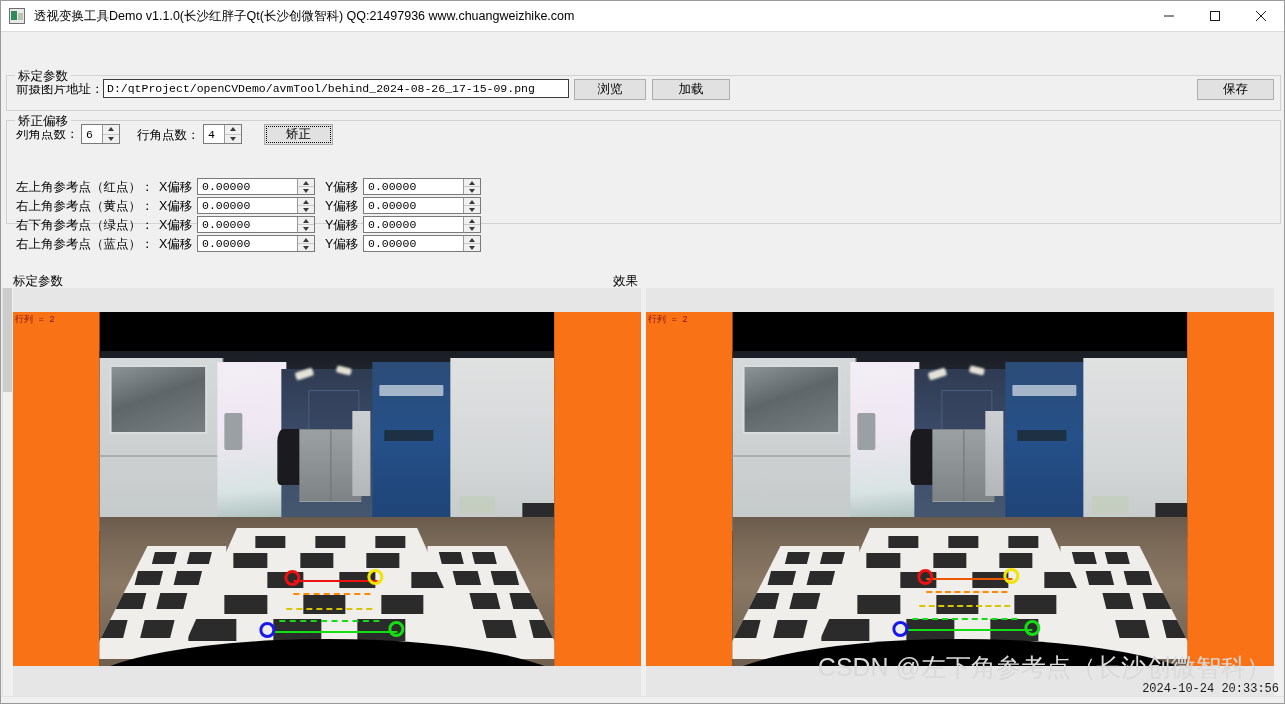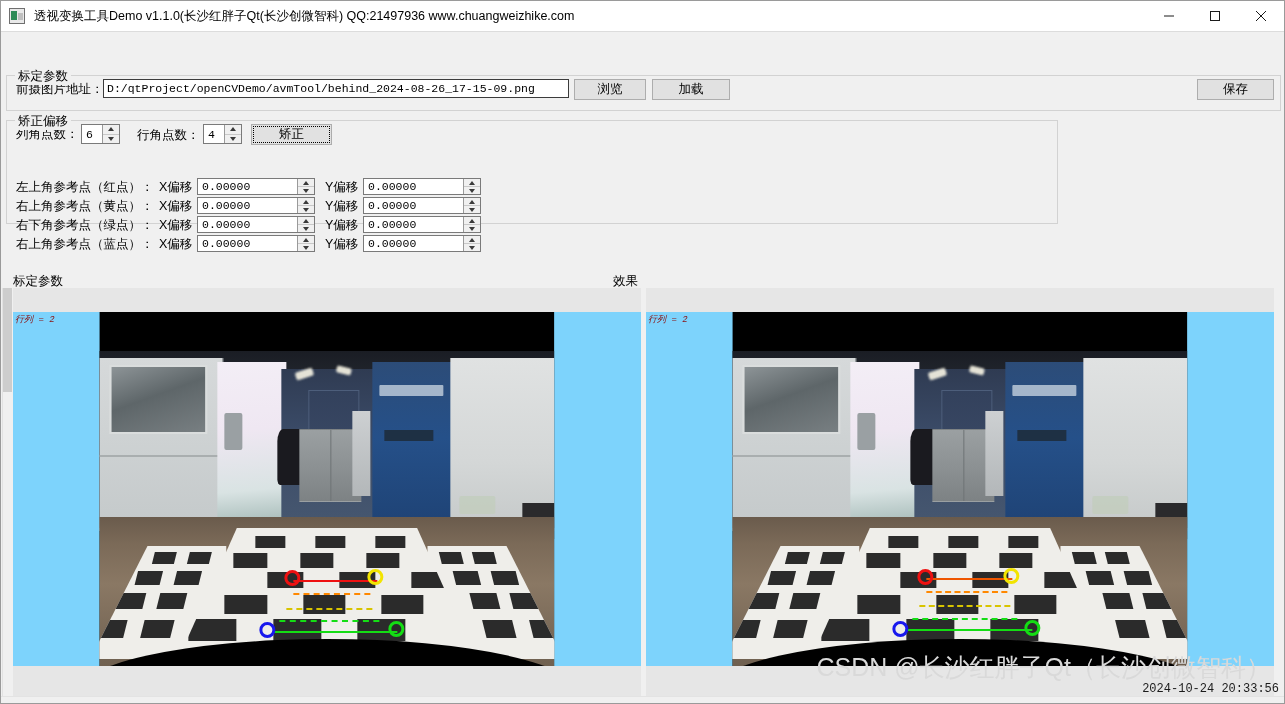--- a/index.html
+++ b/index.html
@@ -99,21 +99,21 @@
     left: 8px;
     background: #f0f0f0;
     padding: 0 3px;
     font-size: 12.5px;
     color: #000000;
     white-space: nowrap;
   }
 
   #gb-correct { left: 5px; top: 6px; width: 1275px; height: 32px; }
   #gb-calib   { left: 5px; top: 43px; width: 1275px; height: 36px; }
-  #gb-offset  { left: 5px; top: 88px; width: 1052px; height: 104px; }
+  #gb-offset  { left: 5px; top: 88px; width: 1275px; height: 104px; }
 
   .lbl {
     position: absolute;
     font-size: 12.5px;
     color: #000000;
     white-space: nowrap;
     line-height: 16px;
   }
 
   
@@ -210,23 +210,22 @@
     position: absolute;
     background: #e6e6e6;
     overflow: hidden;
   }
   .scrollarea .imgwrap {
     position: absolute;
     left: 0;
     top: 24px;
     width: 100%;
     height: 354px;
-    background: #7dd3fc;
+    background: #f97316;
     overflow: hidden;
-    font-style: italic;
   }
   .corner-text {
     position: absolute;
     left: 2px;
     top: 1px;
     font-family: "Liberation Mono", "DejaVu Sans Mono", monospace;
     font-size: 9px;
     color: #8c1010;
     white-space: nowrap;
     z-index: 6;
@@ -568,21 +567,21 @@
       <div class="sp-val">4</div>
       <div class="sp-btns">
         <div class="sp-up">
             <i class="arrow-up"></i>
           </div>
         <div class="sp-dn">
             <i class="arrow-dn"></i>
           </div>
       </div>
     </div>
-    <div class="btn focused" style="left:250px; top:92px; width:81px; height:21px;">矫正</div>
+    <div class="btn focused" style="left:263px; top:92px; width:69px; height:21px;">矫正</div>
 
     <div class="groupbox" id="gb-offset">
       <div class="gb-title">矫正偏移</div>
     </div>
 
     <div class="lbl" style="left:15px; top:147px;">左上角参考点（红点）：</div>
     <div class="lbl" style="left:158px; top:147px;">X偏移：</div>
     <div class="spinbox" style="left:196px; top:146px; width:118px; height:17px;">
       <div class="sp-val">0.00000</div>
       <div class="sp-btns">
@@ -856,14 +855,14 @@
             <div class="curve-bot"></div>
           </div>
         </div>
       </div>
     </div>
 
     <div id="statusbar"></div>
   </div>
 </div>
 
-<div id="watermark">CSDN @长沙红胖子Qt（长沙创微智科）</div>
+<div id="watermark">CSDN @左下角参考点（长沙创微智科）</div>
 <div id="timestamp">2024-10-24 20:33:56</div>
 
 </body></html>

